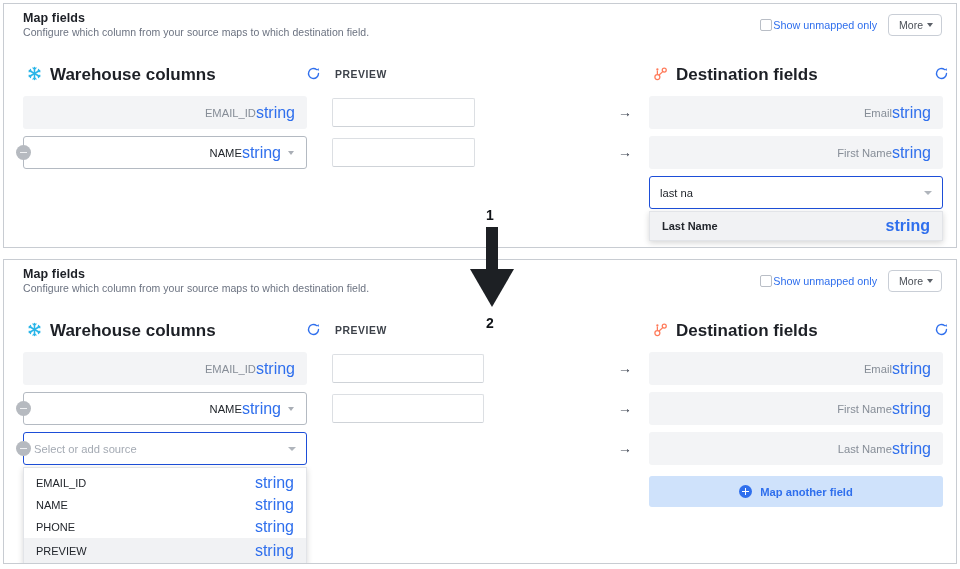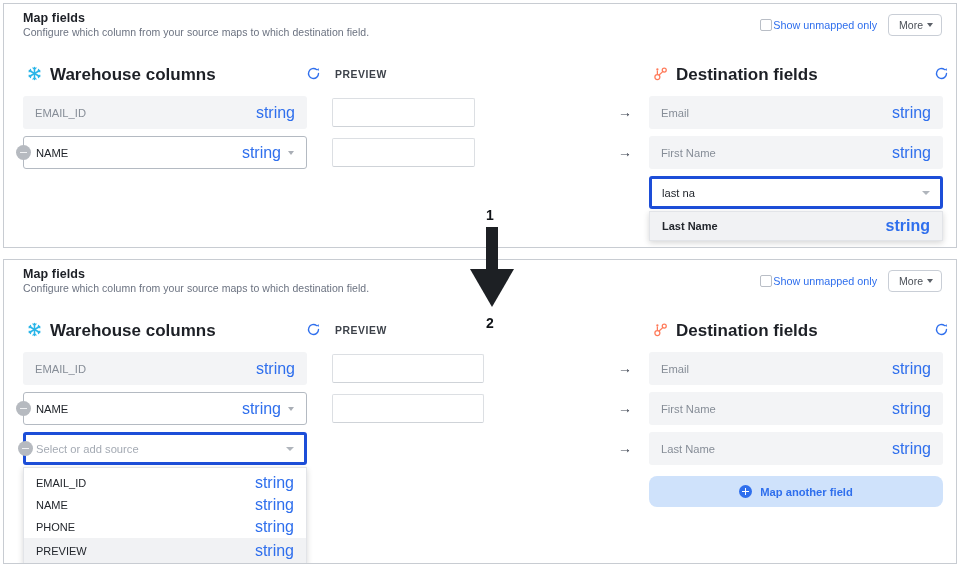--- a/index.html
+++ b/index.html
@@ -17,21 +17,21 @@
     position: absolute;
     left: 3px;
     width: 954px;
     background: #fff;
     border: 1px solid #c8ccd2;
     overflow: hidden;
   }
   #panel-top    { top: 3px;   height: 245px; }
   #panel-bottom { top: 259px; height: 305px; }
 
-  .panel-inner { position: relative; width: 100%; height: 100%; }
+  .panel-inner { position: relative; width: 100%; height: 100%; text-align: right; }
 
   
   .panel-title {
     position: absolute; left: 19px; top: 7px;
     font-size: 12.5px; font-weight: bold; color: #1d2026;
     letter-spacing: .1px;
   }
   .panel-sub {
     position: absolute; left: 19px; top: 22px;
     font-size: 10.5px; color: #6b7280; letter-spacing: .05px;
@@ -118,21 +118,21 @@
   }
 
   .map-arrow {
     position: absolute;
     font-size: 14px; color: #3c4350; line-height: 1;
   }
 
   
   .select-box {
     position: absolute; height: 33px;
-    border: 3px solid #1d4ed8; background: #fff;
+    border: 1px solid #1d4ed8; background: #fff;
     border-radius: 3px;
     display: flex; align-items: center; padding: 0 10px;
     font-size: 11.2px; color: #22262c;
   }
   .select-caret {
     width: 0; height: 0; margin-left: auto;
     border-left: 4px solid transparent;
     border-right: 4px solid transparent;
     border-top: 4.5px solid #b0b5bc;
   }
@@ -147,21 +147,21 @@
     padding: 0 12px; font-size: 11px; color: #22262c;
     cursor: pointer;
   }
   .dd-item .type-tag { margin-left: auto; }
   .dd-item.selected { background: #f1f2f4; }
   .dd-item.bold-item { font-weight: bold; }
 
   
   .map-another {
     position: absolute; height: 31px;
-    background: #cfe2fb; border-radius: 8px;
+    background: #cfe2fb; border-radius: 3px;
     display: flex; align-items: center; justify-content: center;
     gap: 8px; font-size: 11.2px; font-weight: bold; color: #2f6fed;
     cursor: pointer;
   }
   .plus-circle {
     width: 13px; height: 13px; border-radius: 50%;
     background: #2f6fed; position: relative;
   }
   .plus-circle::before, .plus-circle::after {
     content: ""; position: absolute; background: #fff;

